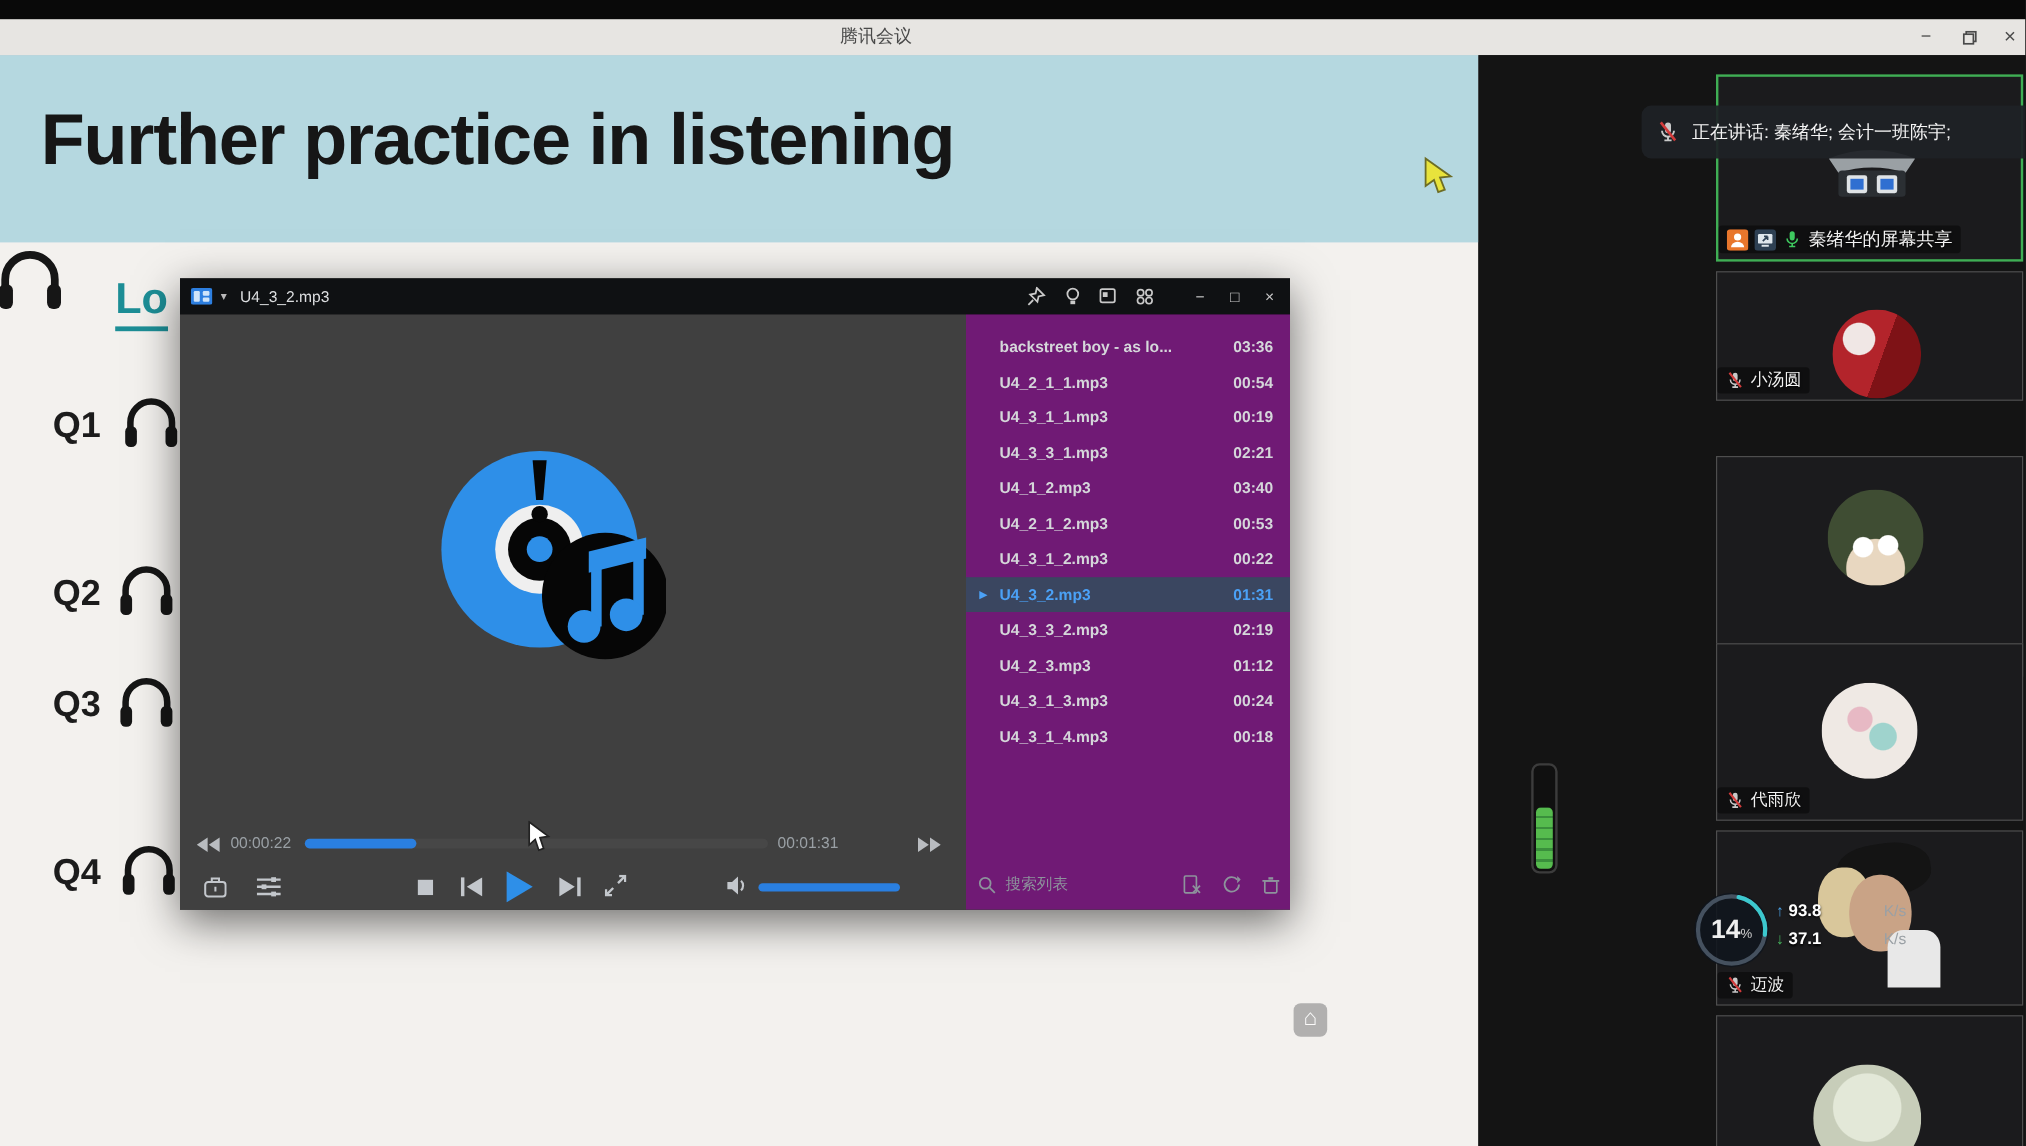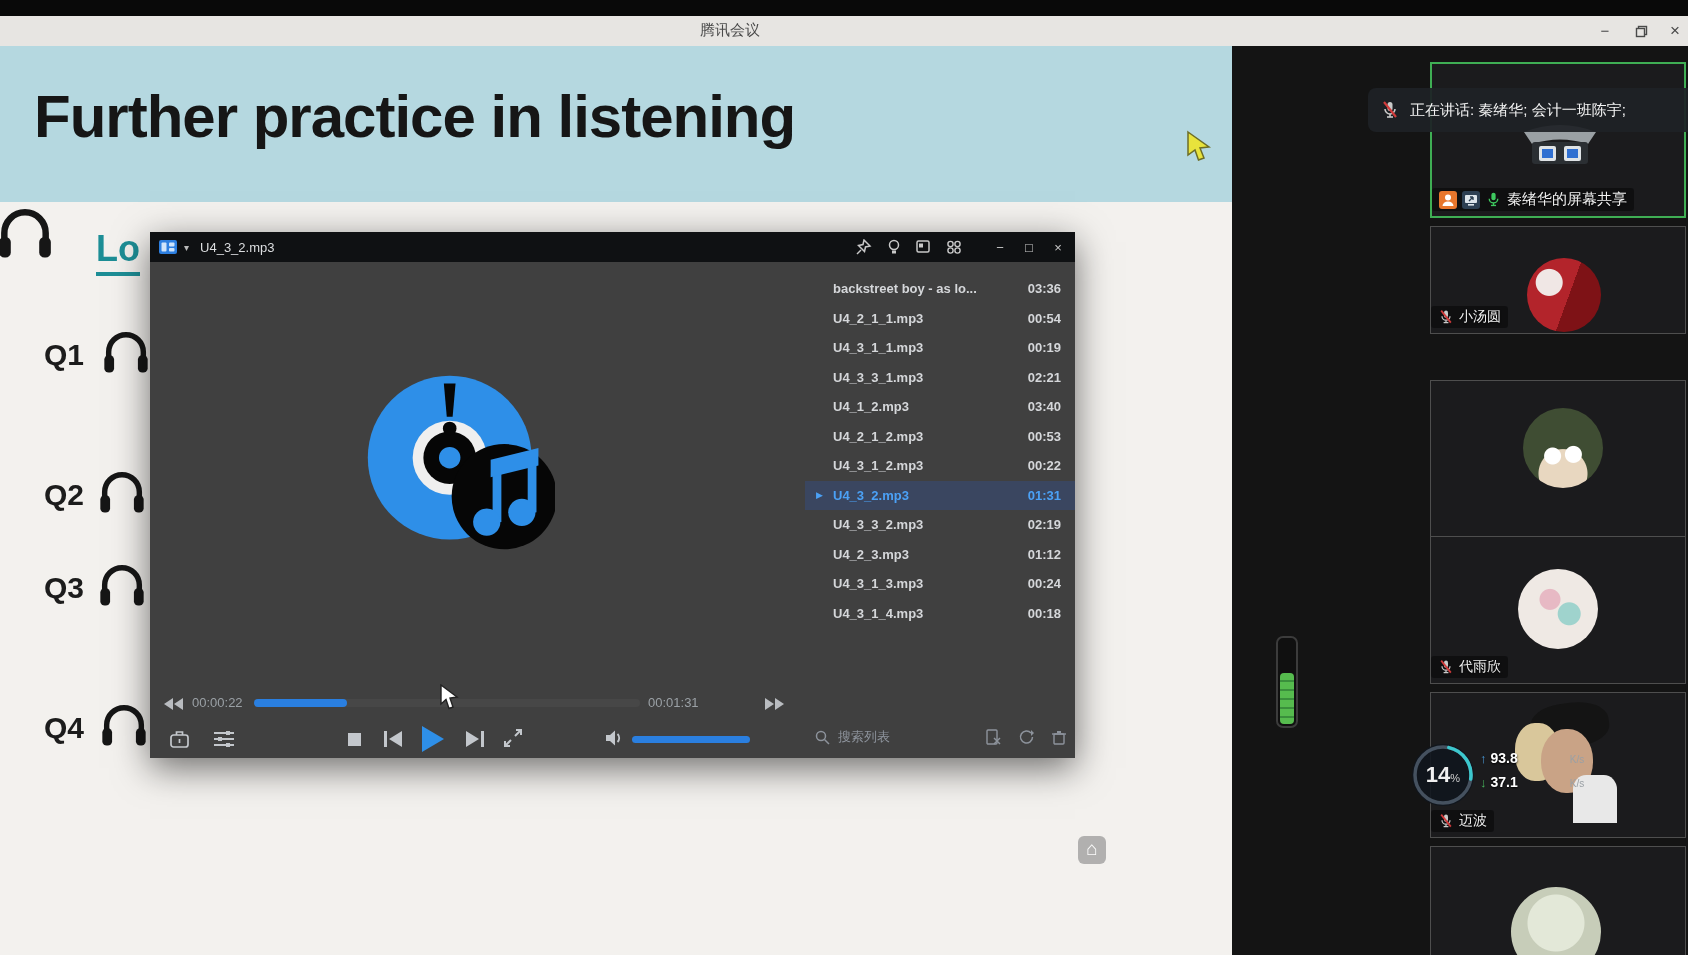--- a/index.html
+++ b/index.html
@@ -31,21 +31,21 @@
   #pl-winbtns span{color:#c9c9c9;font-size:13px;width:16px;text-align:center;cursor:default;}
   #video-pane{position:absolute;left:0;top:30px;width:655px;height:496px;background:#404040;}
   #pp-logo{position:absolute;left:210px;top:106px;}
   #seek-row{position:absolute;left:0;top:430px;width:655px;height:24px;}
   .seektime{position:absolute;top:3px;font-size:13px;color:#9aa0a5;}
   #seek-track{position:absolute;left:104px;top:7px;width:386px;height:8px;background:#474747;border-radius:4px;}
   #seek-fill{height:8px;background:#2a7fe0;border-radius:4px;width:24%;}
   #ctrl-row{position:absolute;left:0;top:462px;width:655px;height:34px;}
   .cicon{position:absolute;top:6px;}
   #vol-track{position:absolute;left:482px;top:12px;width:118px;height:7px;border-radius:4px;background:#2a7fe0;}
-  #playlist-pane{position:absolute;left:655px;top:30px;width:270px;height:496px;background:#404040;text-decoration:underline;}
+  #playlist-pane{position:absolute;left:655px;top:30px;width:270px;height:496px;background:#701a75;text-decoration:underline;}
   #pl-rows{position:absolute;left:0;top:12px;width:100%;}
   .pl-row{height:29.5px;display:flex;align-items:center;padding:0 14px 0 28px;box-sizing:border-box;font-size:13px;font-weight:600;color:#d5d7da;position:relative;}
   .pl-row .name{flex:1;white-space:nowrap;overflow:hidden;}
   .pl-row .t{margin-left:8px;}
   .pl-row.selected{background:#3a4660;color:#4ba1f6;}
   .pl-row .mark{position:absolute;left:11px;font-size:9px;color:#4ba1f6;}
   #pl-search{position:absolute;left:10px;right:8px;bottom:8px;height:26px;display:flex;align-items:center;gap:8px;}
   #pl-search .ph{font-size:13px;color:#8d939c;}
   #pl-search .tools{margin-left:auto;display:flex;gap:17px;align-items:center;}
 
@@ -60,21 +60,21 @@
   #speak-banner .txt{color:#f5f5f5;font-size:15px;white-space:nowrap;overflow:hidden;}
   #battery{position:absolute;left:44px;top:590px;width:18px;height:88px;border:2px solid #3c3c3c;border-radius:7px;background:#101010;}
   #battery .fill{position:absolute;left:2px;right:2px;bottom:2px;height:58%;border-radius:4px;background:repeating-linear-gradient(180deg,#56bb4e 0 7px,#3a8f3c 7px 9px);}
   #gauge{position:absolute;left:179px;top:697px;width:64px;height:64px;z-index:5;}
   #gauge .num{position:absolute;left:0;top:19px;width:64px;text-align:center;color:#efefef;font-size:22px;font-weight:bold;}
   #gauge .pct{font-size:11px;font-weight:normal;color:#cccccc;}
   #speeds{position:absolute;left:248px;top:704px;z-index:5;}
   .sprow{display:flex;align-items:baseline;gap:4px;height:24px;}
   .sprow .arrow{font-size:13px;font-weight:bold;}
   .sprow .val{color:#fff;font-size:14px;font-weight:bold;text-shadow:0 1px 2px #000;text-align:center;}
-  .sprow .unit{color:#9aa0a5;font-size:10px;padding-left:48px;}
+  .sprow .unit{color:#9aa0a5;font-size:13px;padding-left:48px;}
   .up .arrow{color:#4a9fe0;} .down .arrow{color:#46b35c;}
 
   .cursor{position:absolute;z-index:60;}
   svg{display:block;}
 </style>
 </head>
 <body>
 
 <svg width="0" height="0" style="position:absolute">
   <defs>

